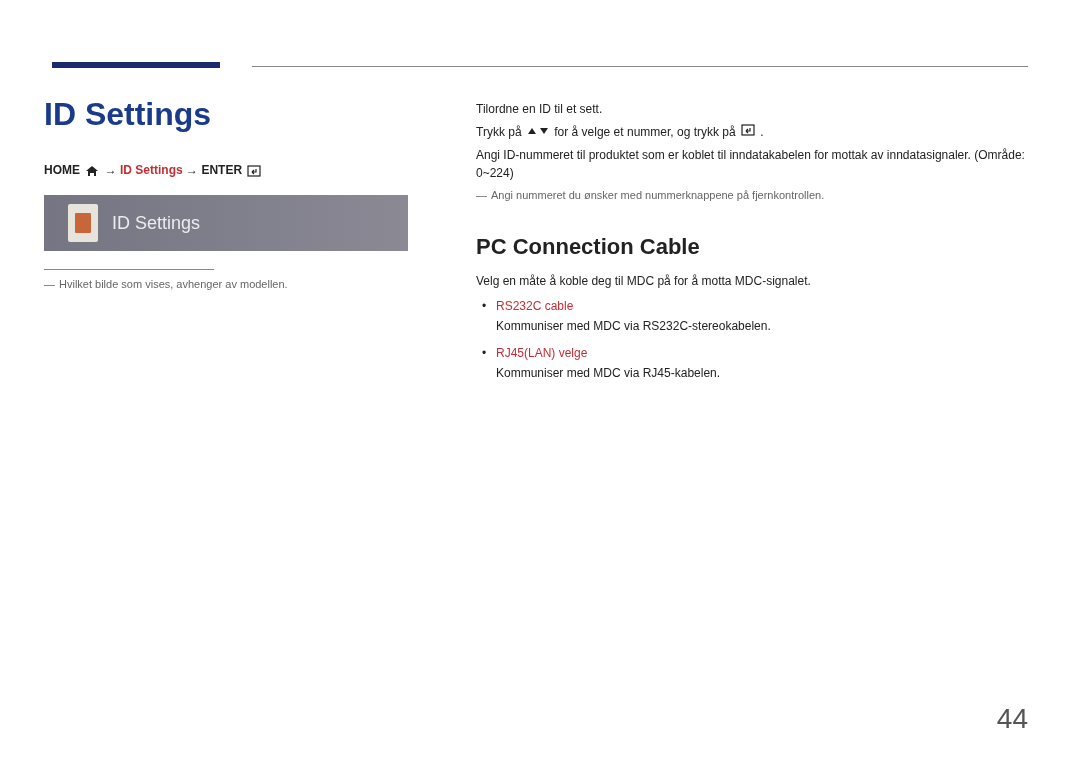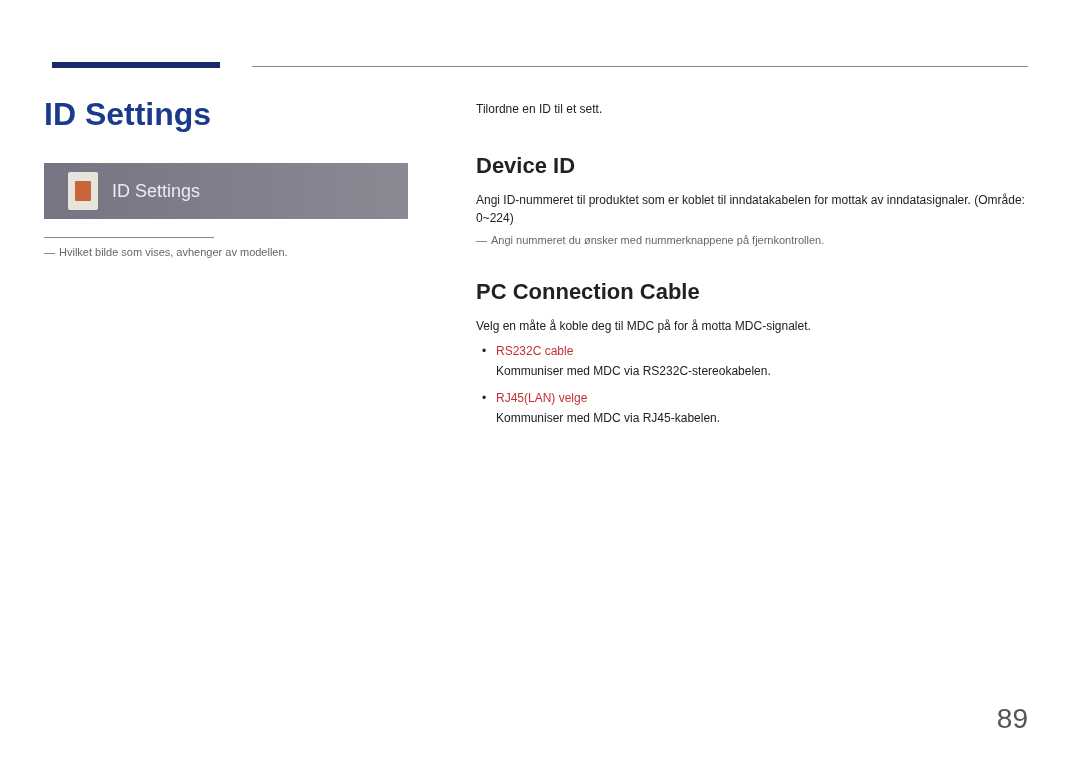--- a/index.html
+++ b/index.html
@@ -148,50 +148,84 @@
 </style>
 </head>
 <body>
 
 <div class="title-rule"></div>
 <div class="top-hr"></div>
 
 <div class="left-col">
   <h1 class="main-title">ID Settings</h1>
 
+  <div class="breadcrumb">
+    <span>HOME</span>
+    <span class="icon">
+      <svg viewBox="0 0 14 12" width="14" height="12">
+          <path d="M7 1 L13 6 L11 6 L11 11 L9 11 L9 8 L5 8 L5 11 L3 11 L3 6 L1 6 Z" fill="#222"></path>
+        </svg>
+    </span>
+    <span> → </span>
+    <span class="accent">ID Settings</span>
+    <span> → </span>
+    <span>ENTER</span>
+    <span class="icon">
+      <svg viewBox="0 0 14 12" width="14" height="12">
+          <rect x="1" y="1" width="12" height="10" fill="none" stroke="#222" stroke-width="1.2"></rect>
+          <path d="M9 4 L9 7 L5 7 M5 7 L7 5 M5 7 L7 9" fill="none" stroke="#222" stroke-width="1.2"></path>
+        </svg>
+    </span>
+  </div>
 
   <div class="ui-preview">
     <div class="ui-badge">
       <div class="ui-badge-inner"></div>
     </div>
     <span class="ui-label">ID Settings</span>
   </div>
 
   <div class="footnote-rule"></div>
   <div class="footnote">
     <span class="dash">―</span><span>Hvilket bilde som vises, avhenger av modellen.</span>
   </div>
 </div>
 
 <div class="right-col">
   <p>Tilordne en ID til et sett.</p>
-
-  <h2 class="h2 first">Device ID</h2>
+  <p>
+    <span>Trykk på </span>
+    <span class="inline-icon">
+      <svg width="22" height="10" viewBox="0 0 22 10">
+          <path d="M5 2 L9 8 L1 8 Z" fill="#222"></path>
+          <path d="M17 8 L21 2 L13 2 Z" fill="#222"></path>
+        </svg>
+    </span>
+    <span> for å velge et nummer, og trykk på </span>
+    <span class="inline-icon">
+      <svg viewBox="0 0 14 12" width="14" height="12">
+          <rect x="1" y="1" width="12" height="10" fill="none" stroke="#222" stroke-width="1.2"></rect>
+          <path d="M9 4 L9 7 L5 7 M5 7 L7 5 M5 7 L7 9" fill="none" stroke="#222" stroke-width="1.2"></path>
+        </svg>
+    </span>
+    <span>.</span>
+  </p>
+
   <p>Angi ID-nummeret til produktet som er koblet til inndatakabelen for mottak av inndatasignaler. (Område: 0~224)</p>
   <div class="sub-note">
     <span class="dash">―</span><span>Angi nummeret du ønsker med nummerknappene på fjernkontrollen.</span>
   </div>
 
   <h2 class="h2">PC Connection Cable</h2>
   <p>Velg en måte å koble deg til MDC på for å motta MDC-signalet.</p>
   <ul class="bullet-list">
     <li>
       <span class="opt-label">RS232C cable</span>
       <span class="opt-desc">Kommuniser med MDC via RS232C-stereokabelen.</span>
     </li>
     <li>
       <span class="opt-label">RJ45(LAN) velge</span>
       <span class="opt-desc">Kommuniser med MDC via RJ45-kabelen.</span>
     </li>
   </ul>
 </div>
 
-<div class="page-number">89</div>
+<div class="page-number">44</div>
 
 </body></html>

